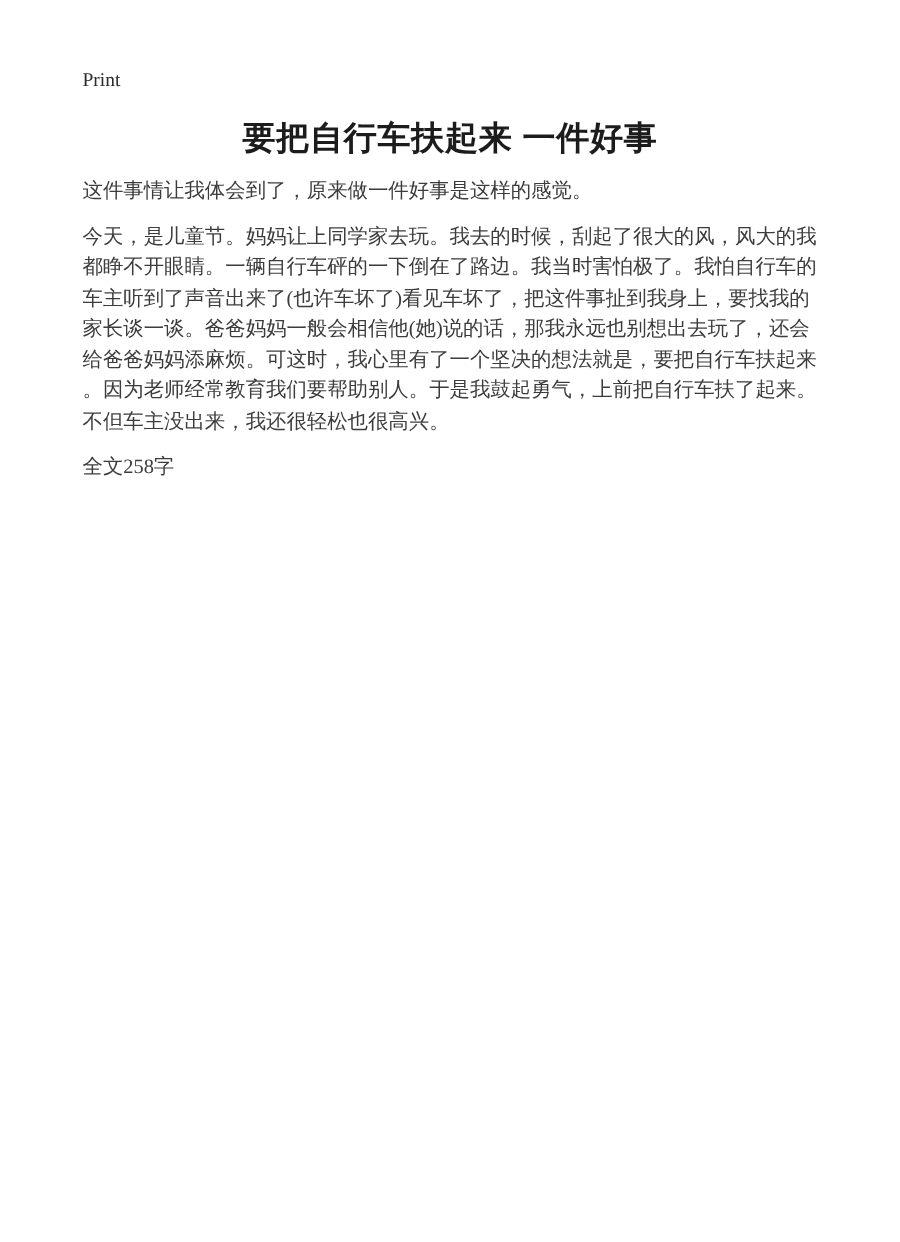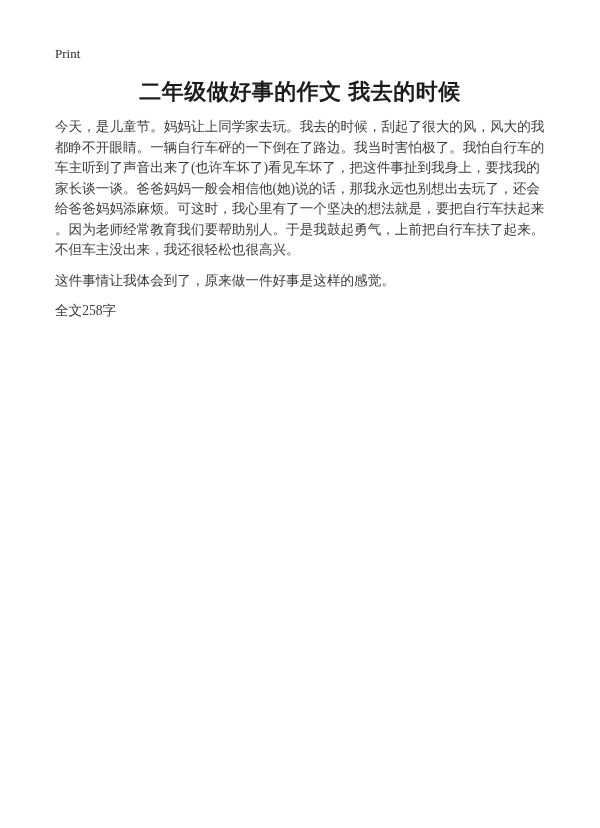--- a/index.html
+++ b/index.html
@@ -54,31 +54,31 @@
     line-height: 20.5px;
     color: #3c3c3c;
   }
 </style>
 </head>
 <body>
 
 <div class="page">
   <span class="print-link">Print</span>
 
-  <h1 class="doc-title">二年级做好事的作文 我去的时候</h1>
+  <h1 class="doc-title">要把自行车扶起来 一件好事</h1>
 
   <div class="essay-body">
+      <div class="paragraph">
+        <div class="line">这件事情让我体会到了，原来做一件好事是这样的感觉。</div>
+      </div>
       <div class="paragraph">
         <div class="line">今天，是儿童节。妈妈让上同学家去玩。我去的时候，刮起了很大的风，风大的我</div>
         <div class="line">都睁不开眼睛。一辆自行车砰的一下倒在了路边。我当时害怕极了。我怕自行车的</div>
         <div class="line">车主听到了声音出来了(也许车坏了)看见车坏了，把这件事扯到我身上，要找我的</div>
         <div class="line">家长谈一谈。爸爸妈妈一般会相信他(她)说的话，那我永远也别想出去玩了，还会</div>
         <div class="line">给爸爸妈妈添麻烦。可这时，我心里有了一个坚决的想法就是，要把自行车扶起来</div>
         <div class="line">。因为老师经常教育我们要帮助别人。于是我鼓起勇气，上前把自行车扶了起来。</div>
         <div class="line">不但车主没出来，我还很轻松也很高兴。</div>
       </div>
-      <div class="paragraph">
-        <div class="line">这件事情让我体会到了，原来做一件好事是这样的感觉。</div>
-      </div>
     </div>
 
   <div class="word-count">全文258字</div>
 </div>
 
 </body></html>

